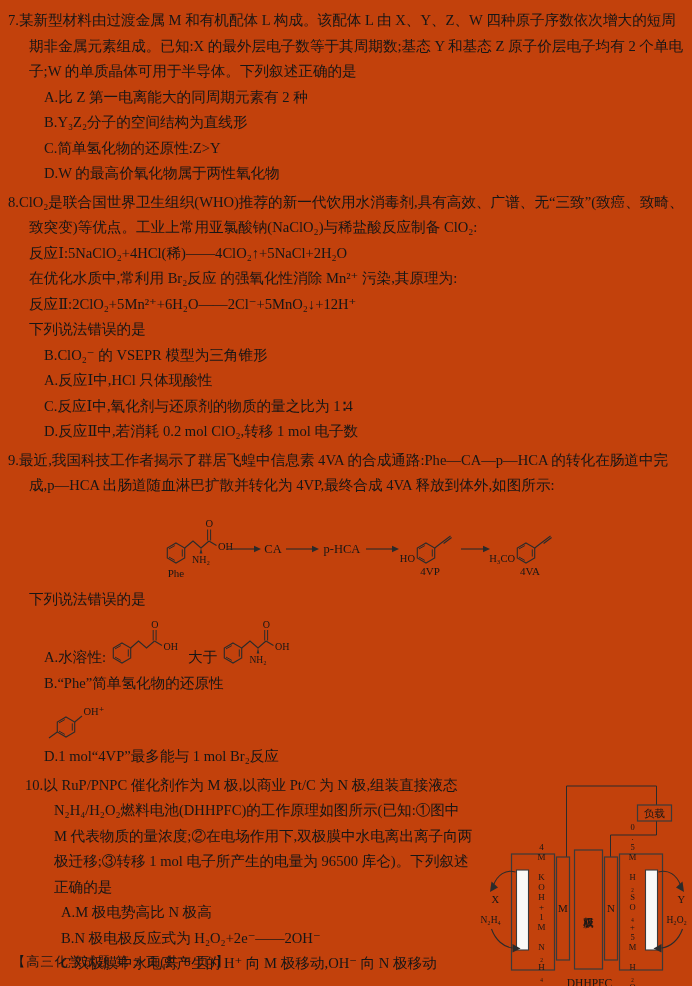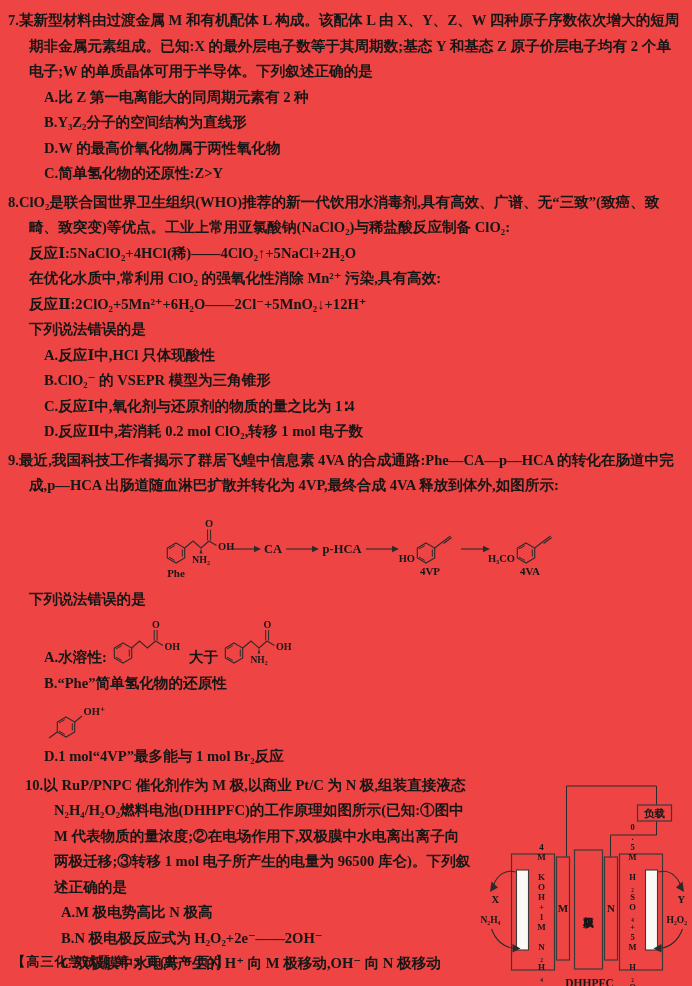--- a/index.html
+++ b/index.html
@@ -1,21 +1,21 @@
 <!DOCTYPE html>
 <html><head>
 <meta charset="utf-8">
 <style>
   html,body{margin:0;padding:0;background:#d9d8d5;}
   .page{
     width:692px;height:986px;box-sizing:border-box;
-    background:#ef4444;color:#161616;position:relative;
+    background:#c2410c;color:#161616;position:relative;
     font-family:"Liberation Serif","DejaVu Serif",serif;
     font-size:14.6px;line-height:25.5px;
-    padding:8px 8px 0 8px;overflow:hidden;font-weight:bold;
+    padding:8px 8px 0 8px;overflow:hidden;
   }
   .q{margin:0 0 3px 0;}
   .stem{padding-left:21px;text-indent:-21px;}
   .stem10{padding-left:29px;text-indent:-29px;}
   .eq{padding-left:21px;}
   .opt{padding-left:36px;}
   .opt-flex{display:flex;align-items:flex-end;flex-wrap:nowrap;}
   .opt-flex span{white-space:nowrap;}
   .opt-flex svg{flex:0 0 auto;margin:0 2px;}
   .scheme-wrap{margin:2px 0 0 148px;}
@@ -34,32 +34,32 @@
 </style>
 </head>
 <body>
 
 <div class="page">
 
   <section class="q">
     <div class="stem">7.某新型材料由过渡金属 M 和有机配体 L 构成。该配体 L 由 X、Y、Z、W 四种原子序数依次增大的短周期非金属元素组成。已知:X 的最外层电子数等于其周期数;基态 Y 和基态 Z 原子价层电子均有 2 个单电子;W 的单质晶体可用于半导体。下列叙述正确的是</div>
     <div class="opt">A.比 Z 第一电离能大的同周期元素有 2 种</div>
     <div class="opt">B.Y₃Z₂分子的空间结构为直线形</div>
+    <div class="opt">C.简单氢化物的还原性:Z&gt;Y</div>
     <div class="opt">D.W 的最高价氧化物属于两性氧化物</div>
-    <div class="opt">C.简单氢化物的还原性:Z&gt;Y</div>
   </section>
 
   <section class="q">
     <div class="stem">8.ClO₂是联合国世界卫生组织(WHO)推荐的新一代饮用水消毒剂,具有高效、广谱、无“三致”(致癌、致畸、致突变)等优点。工业上常用亚氯酸钠(NaClO₂)与稀盐酸反应制备 ClO₂:</div>
     <div class="eq">反应Ⅰ:5NaClO₂+4HCl(稀)——4ClO₂↑+5NaCl+2H₂O</div>
-    <div class="eq">在优化水质中,常利用 ClO₂ 的强氧化性消除 Mn²⁺ 污染,具有高效:</div>
+    <div class="eq">在优化水质中,常利用 Br₂反应 的强氧化性消除 Mn²⁺ 污染,其原理为:</div>
     <div class="eq">反应Ⅱ:2ClO₂+5Mn²⁺+6H₂O——2Cl⁻+5MnO₂↓+12H⁺</div>
     <div class="eq">下列说法错误的是</div>
+    <div class="opt">B.ClO₂⁻ 的 VSEPR 模型为三角锥形</div>
     <div class="opt">A.反应Ⅰ中,HCl 只体现酸性</div>
-    <div class="opt">B.ClO₂⁻ 的 VSEPR 模型为三角锥形</div>
     <div class="opt">C.反应Ⅰ中,氧化剂与还原剂的物质的量之比为 1∶4</div>
     <div class="opt">D.反应Ⅱ中,若消耗 0.2 mol ClO₂,转移 1 mol 电子数</div>
   </section>
 
   <section class="q">
     <div class="stem">9.最近,我国科技工作者揭示了群居飞蝗中信息素 4VA 的合成通路:Phe—CA—p—HCA 的转化在肠道中完成,p—HCA 出肠道随血淋巴扩散并转化为 4VP,最终合成 4VA 释放到体外,如图所示:</div>
 
     <div class="scheme-wrap">
       <svg width="400" height="78" viewBox="0 0 400 78">
 

